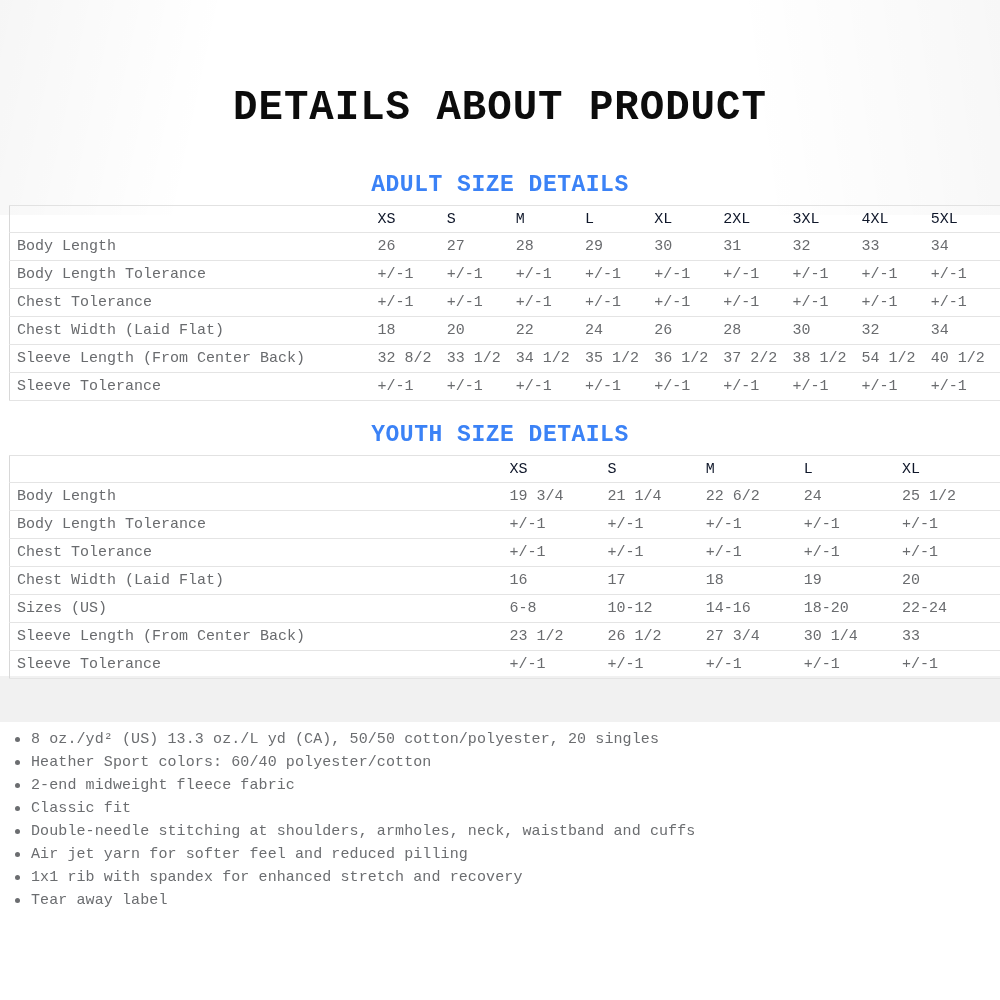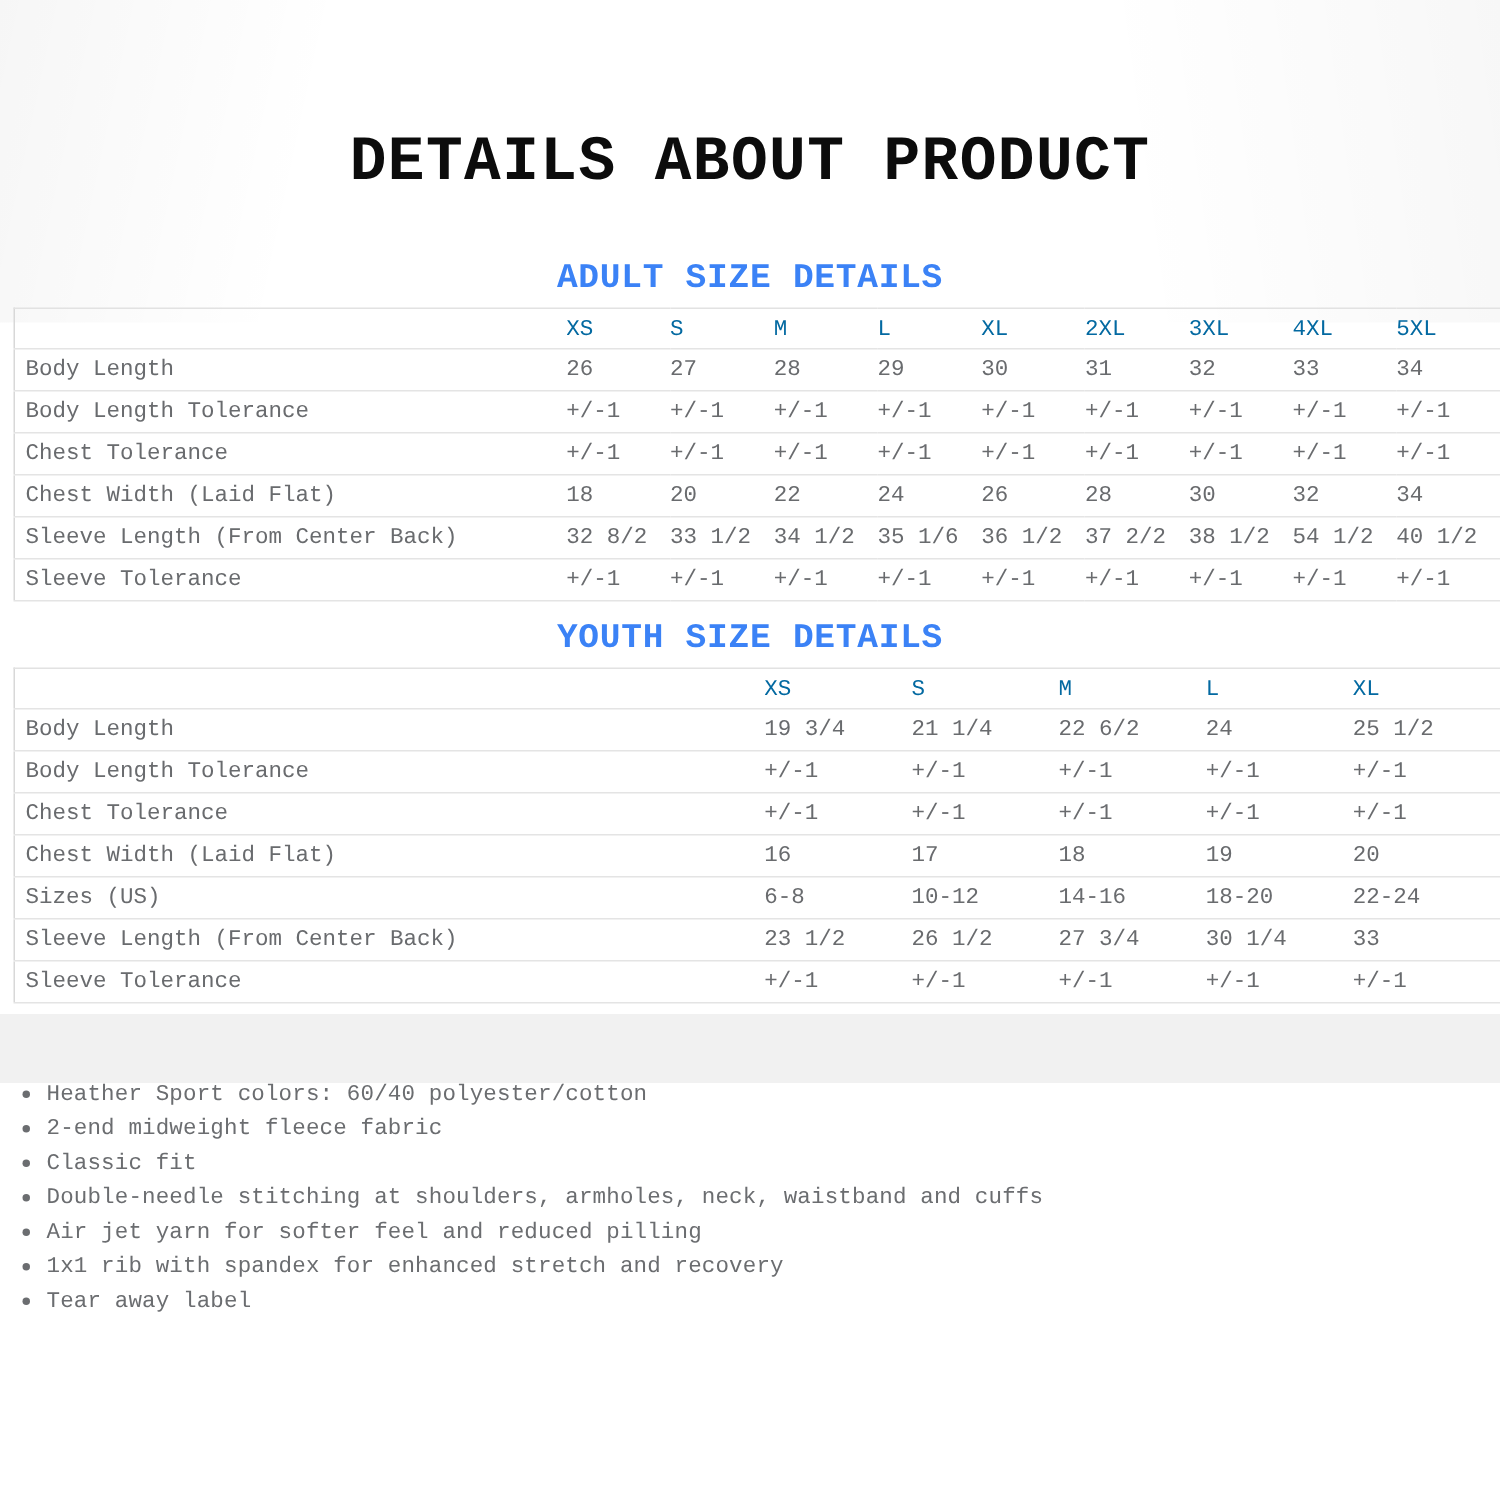--- a/index.html
+++ b/index.html
@@ -41,21 +41,21 @@
   }
   .section-heading {
     text-align: center;
     font-size: 23px;
     font-weight: 800;
     letter-spacing: 0.5px;
     color: #3b82f6;
     margin: 0;
   }
   .adult-heading { margin-top: 40px; }
-  .youth-heading { margin-top: 11px; }
+  .youth-heading { margin-top: 21px; }
 
   
   table.size-table {
     width: calc(100% - 9px);
     margin-left: 9px;
     margin-top: 7px;
     border-collapse: collapse;
     table-layout: fixed;
     font-size: 15px;
     color: #696b6e;
@@ -65,21 +65,21 @@
   table.size-table tr { height: 28px; }
   table.size-table thead tr { height: 27px; }
   table.size-table tr { border-bottom: 1px solid #e4e4e4; }
   table.size-table th, table.size-table td {
     font-weight: normal;
     text-align: left;
     padding: 0;
     white-space: nowrap;
     overflow: hidden;
   }
-  table.size-table thead th { color: #0369a1; }
+  table.size-table thead th { color: #0f172a; }
   table.size-table td.row-label, table.size-table th.spacer { padding-left: 7px; }
   table.adult th.spacer, table.adult td.row-label { width: 368px; }
   table.youth th.spacer, table.youth td.row-label { width: 500px; }
 
   
   ul.features {
     list-style: none;
     margin: 49px 0 0 0;
     padding: 0 0 0 15px;
     font-size: 15px;
@@ -176,21 +176,21 @@
             <td>28</td>
             <td>30</td>
             <td>32</td>
             <td>34</td>
           </tr>
           <tr>
             <td class="row-label">Sleeve Length (From Center Back)</td>
             <td>32 8/2</td>
             <td>33 1/2</td>
             <td>34 1/2</td>
-            <td>35 1/6</td>
+            <td>35 1/2</td>
             <td>36 1/2</td>
             <td>37 2/2</td>
             <td>38 1/2</td>
             <td>54 1/2</td>
             <td>40 1/2</td>
           </tr>
           <tr>
             <td class="row-label">Sleeve Tolerance</td>
             <td>+/-1</td>
             <td>+/-1</td>
@@ -274,20 +274,21 @@
             <td>+/-1</td>
             <td>+/-1</td>
             <td>+/-1</td>
             <td>+/-1</td>
           </tr>
         </tbody>
       </table>
   </section>
 
   <ul class="features">
+      <li><span class="dot"></span><span>8 oz./yd² (US) 13.3 oz./L yd (CA), 50/50 cotton/polyester, 20 singles</span></li>
       <li><span class="dot"></span><span>Heather Sport colors: 60/40 polyester/cotton</span></li>
       <li><span class="dot"></span><span>2-end midweight fleece fabric</span></li>
       <li><span class="dot"></span><span>Classic fit</span></li>
       <li><span class="dot"></span><span>Double-needle stitching at shoulders, armholes, neck, waistband and cuffs</span></li>
       <li><span class="dot"></span><span>Air jet yarn for softer feel and reduced pilling</span></li>
       <li><span class="dot"></span><span>1x1 rib with spandex for enhanced stretch and recovery</span></li>
       <li><span class="dot"></span><span>Tear away label</span></li>
     </ul>
 
 </div>

